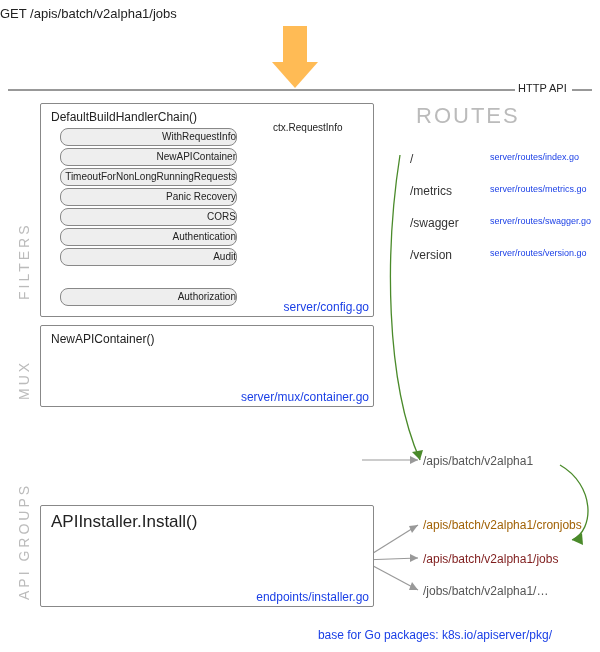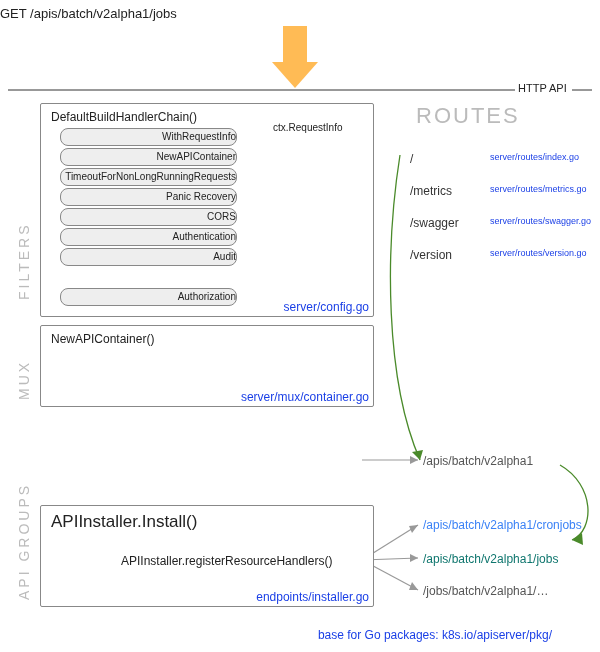--- a/index.html
+++ b/index.html
@@ -108,22 +108,21 @@
 
   <div class="abs box" style="left:40px;top:325px;width:332px;height:80px">
     <div class="abs" style="left:10px;top:6px;font-size:12px">NewAPIContainer()</div>
     <div class="abs src" style="right:4px;bottom:2px">server/mux/container.go</div>
   </div>
 
   <div class="abs" style="left:423px;top:454px;font-size:12px;color:#555">/apis/batch/v2alpha1</div>
 
   <div class="abs box" style="left:40px;top:505px;width:332px;height:100px">
     <div class="abs" style="left:10px;top:6px;font-size:17px">APIInstaller.Install()</div>
-    <div class="abs" style="left:80px;top:48px;font-size:12px">APIInstaller.registerResourceHandlers()</div>
     <div class="abs src" style="right:4px;bottom:2px">endpoints/installer.go</div>
   </div>
-  <div class="abs" style="left:423px;top:518px;font-size:12px;color:#3b82f6">/apis/batch/v2alpha1/cronjobs</div>
-  <div class="abs" style="left:423px;top:552px;font-size:12px;color:#0f766e">/apis/batch/v2alpha1/jobs</div>
+  <div class="abs" style="left:423px;top:518px;font-size:12px;color:#a16207">/apis/batch/v2alpha1/cronjobs</div>
+  <div class="abs" style="left:423px;top:552px;font-size:12px;color:#7f1d1d">/apis/batch/v2alpha1/jobs</div>
   <div class="abs" style="left:423px;top:584px;font-size:12px;color:#555">/jobs/batch/v2alpha1/…</div>
 
   <div class="abs" style="left:0;top:628px;width:552px;text-align:right;color:#1a3fe6;font-size:12px">base for Go packages: k8s.io/apiserver/pkg/</div>
 
 </div>
 
 </body></html>

